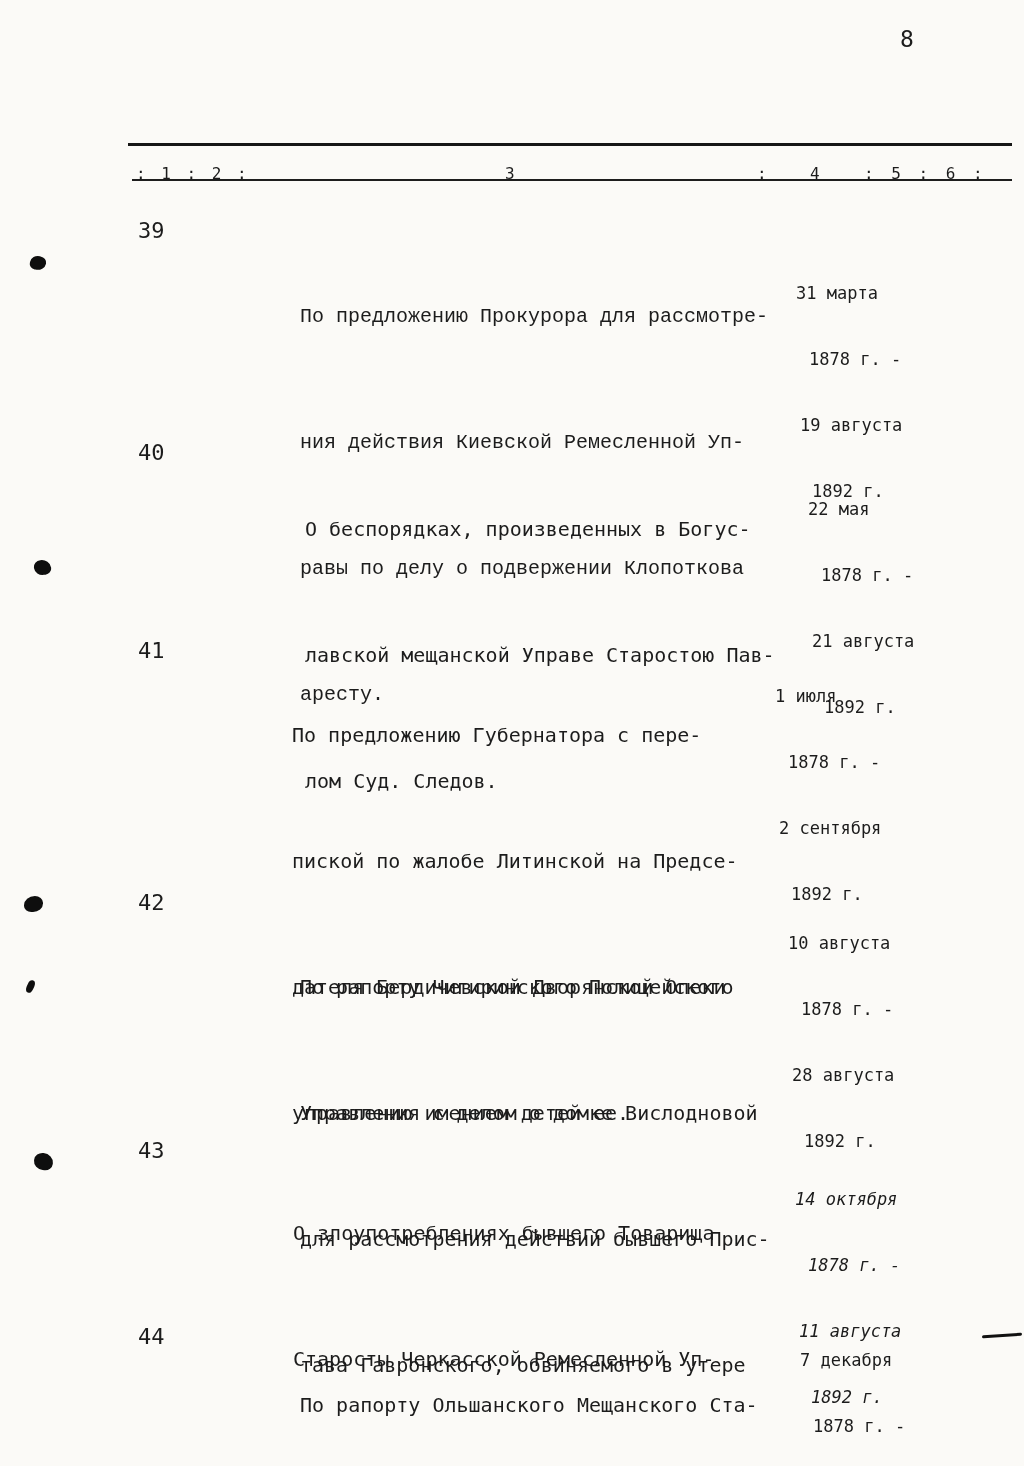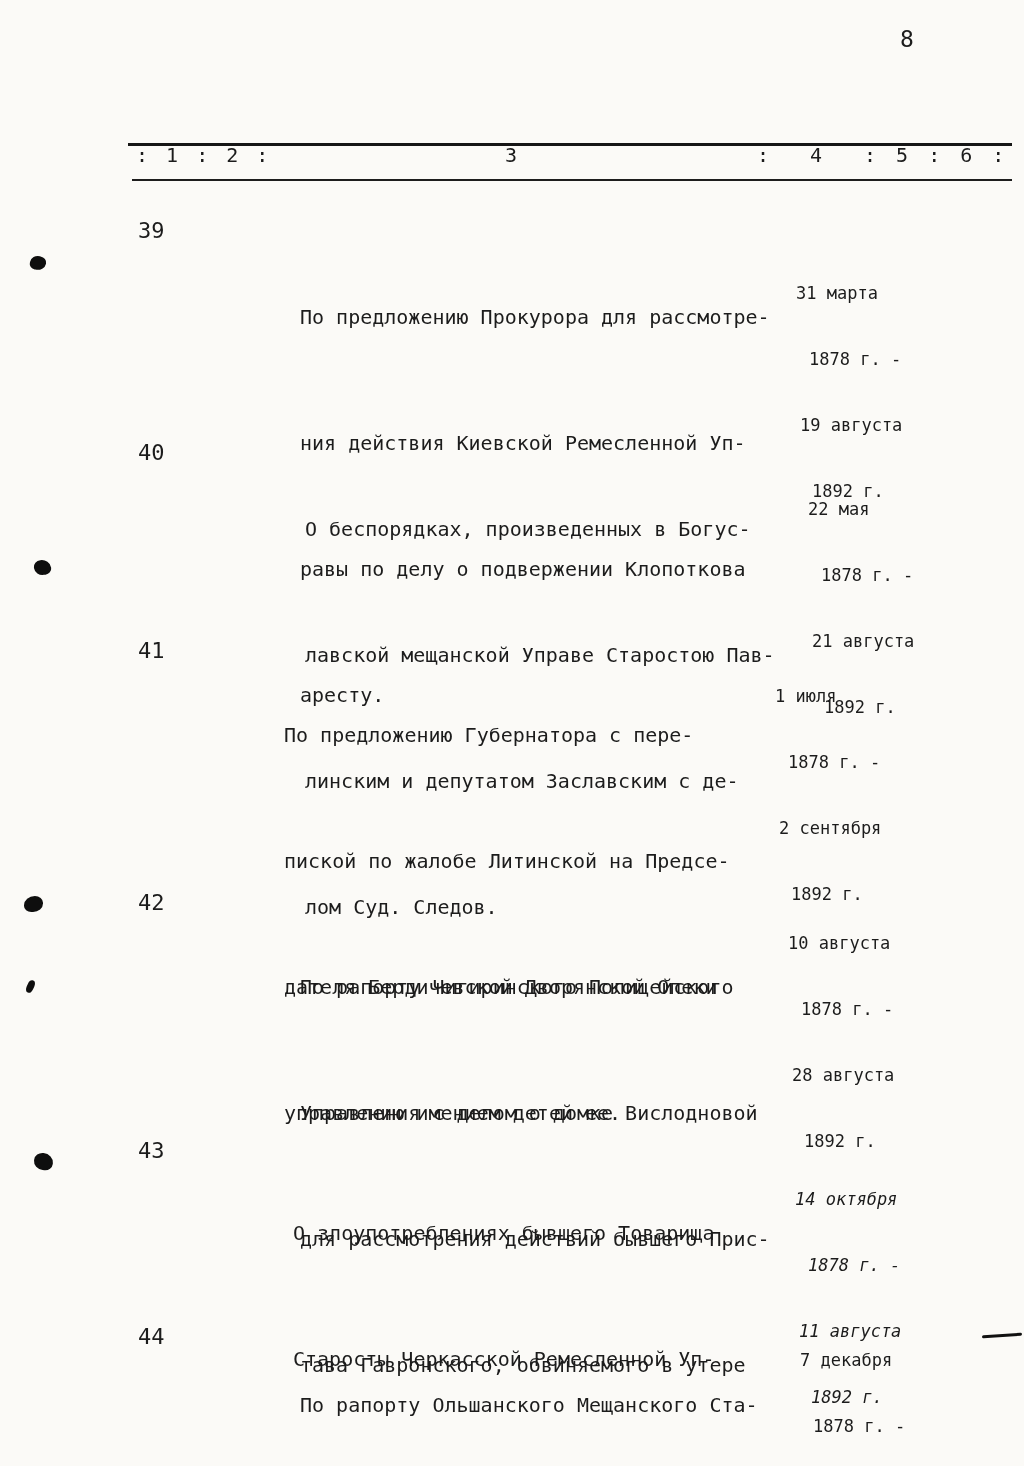--- a/index.html
+++ b/index.html
@@ -18,21 +18,21 @@
     font-size:23px; letter-spacing:1px;
   }
   .rule-top {
     position:absolute; left:128px; top:143px;
     width:884px; height:3px; background:#161616;
   }
   .rule-bottom {
     position:absolute; left:132px; top:179px;
     width:880px; height:2px; background:#1d1d1d;
   }
-  .hdr { position:absolute; top:143px; font-size:20px; white-space:pre; }
+  .hdr { position:absolute; top:164px; font-size:16px; white-space:pre; }
   .hdr-left  { left:136px; letter-spacing:3px; }
   .hdr-3     { left:505px; }
   .hdr-sep   { left:757px; }
   .hdr-4     { left:810px; }
   .hdr-right { left:864px; letter-spacing:4px; }
 
   .entry { position:absolute; left:0; width:1024px; }
   .num {
     position:absolute; left:138px;
     font-size:22px;
@@ -45,23 +45,23 @@
   .dates {
     position:absolute;
     font-size:17px; line-height:22px;
     white-space:pre;
   }
   .dates .dline:nth-child(2) { margin-left:13px; }
   .dates .dline:nth-child(3) { margin-left:4px; }
   .dates .dline:nth-child(4) { margin-left:16px; }
 
   
-  .e0 { top:212px; }  .e0 .num { top:6px;text-align:center; }   .e0 .body { left:300px; } .e0 .dates { left:796px; top:26px; }
+  .e0 { top:212px; }  .e0 .num { top:6px;text-align:center; }   .e0 .body { left:300px;font-family:Liberation Mono, monospace; } .e0 .dates { left:796px; top:26px; }
   .e1 { top:424px; }  .e1 .num { top:16px; }  .e1 .body { left:305px; } .e1 .dates { left:808px; top:30px; }
-  .e2 { top:630px; }  .e2 .num { top:8px; }   .e2 .body { left:284px; } .e2 .dates { left:775px; top:11px; }
+  .e2 { top:630px; }  .e2 .num { top:8px; }   .e2 .body { left:292px; } .e2 .dates { left:775px; top:11px; }
   .e3 { top:882px; }  .e3 .num { top:8px; }   .e3 .body { left:300px; } .e3 .dates { left:788px; top:6px; }
   .e4 { top:1128px; } .e4 .num { top:10px; }  .e4 .body { left:293px; } .e4 .dates { left:795px; top:16px;font-style:italic; }
   .e5 { top:1300px; } .e5 .num { top:24px; }  .e5 .body { left:300px; } .e5 .dates { left:800px; top:5px; }
 
   .blot { position:absolute; background:#0e0e0e; }
   .blot1 { left:30px;  top:256px;  width:16px; height:14px; border-radius:55% 45% 60% 40%; transform:rotate(12deg); }
   .blot2 { left:34px;  top:560px;  width:17px; height:15px; border-radius:45% 60% 40% 55%; transform:rotate(-8deg); }
   .blot3 { left:24px;  top:896px;  width:19px; height:16px; border-radius:60% 45% 55% 40%; }
   .blot4 { left:27px;  top:980px;  width:7px;  height:13px; border-radius:40%; transform:rotate(24deg); }
   .blot5 { left:34px;  top:1153px; width:19px; height:17px; border-radius:50% 60% 45% 55%; transform:rotate(6deg); }
@@ -100,21 +100,20 @@
       <div class="dline">19 августа</div>
       <div class="dline">1892 г.</div>
     </div>
   </div>
 
   <div class="entry e1">
     <div class="num">40</div>
     <div class="body">
       <div>О беспорядках, произведенных в Богус-</div>
       <div>лавской мещанской Управе Старостою Пав-</div>
-      <div>линским и депутатом Заславским с де-</div>
       <div>лом Суд. Следов.</div>
     </div>
     <div class="dates">
       <div class="dline">22 мая</div>
       <div class="dline">1878 г. -</div>
       <div class="dline">21 августа</div>
       <div class="dline">1892 г.</div>
     </div>
   </div>
 

